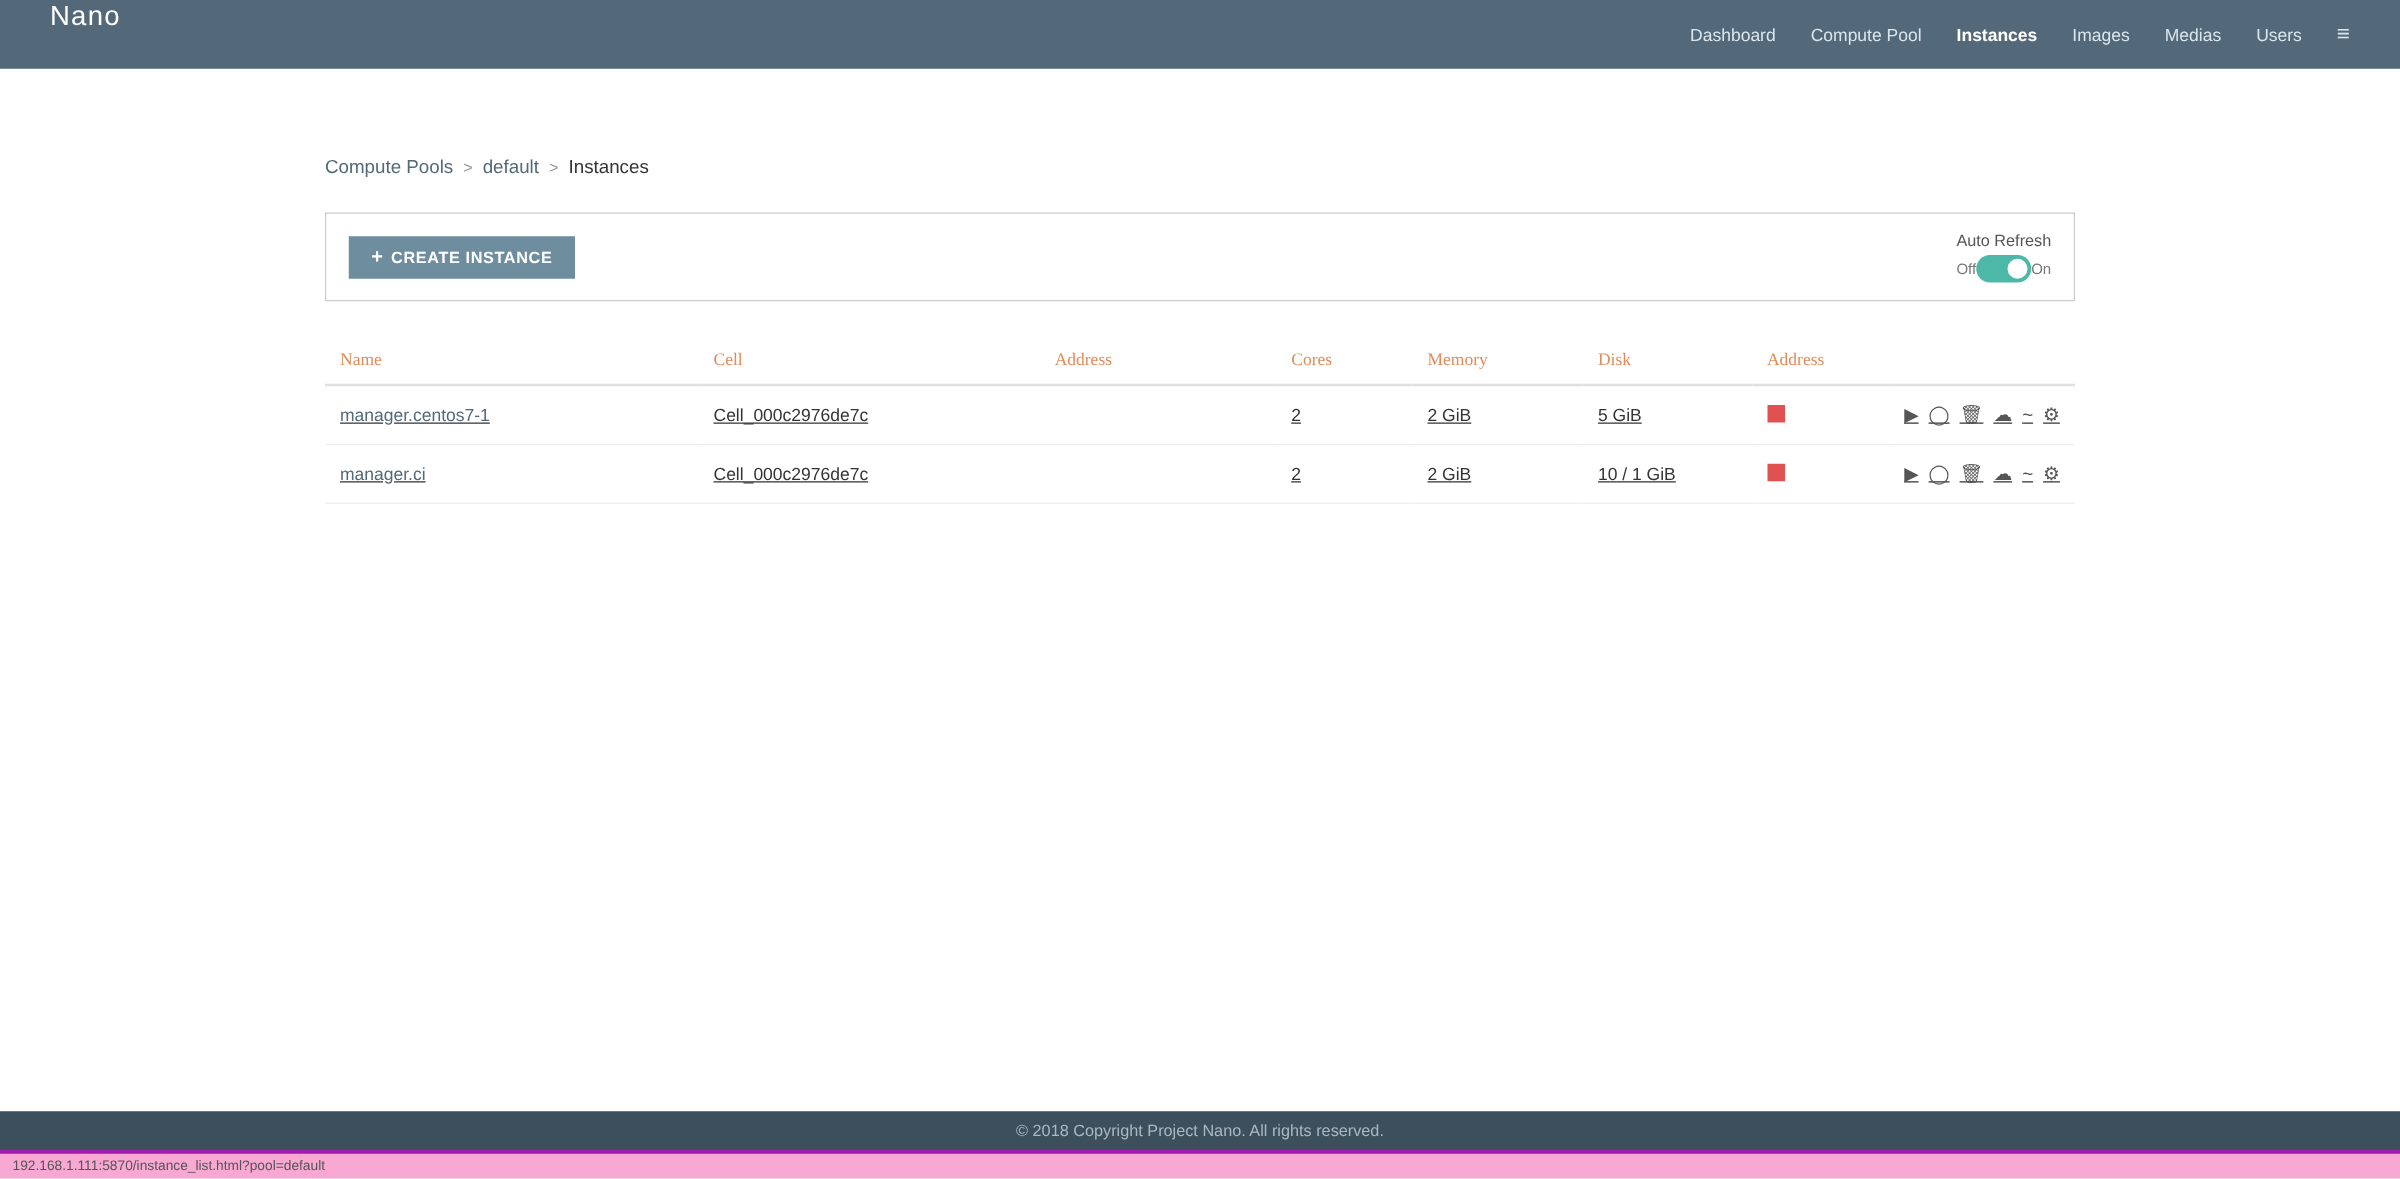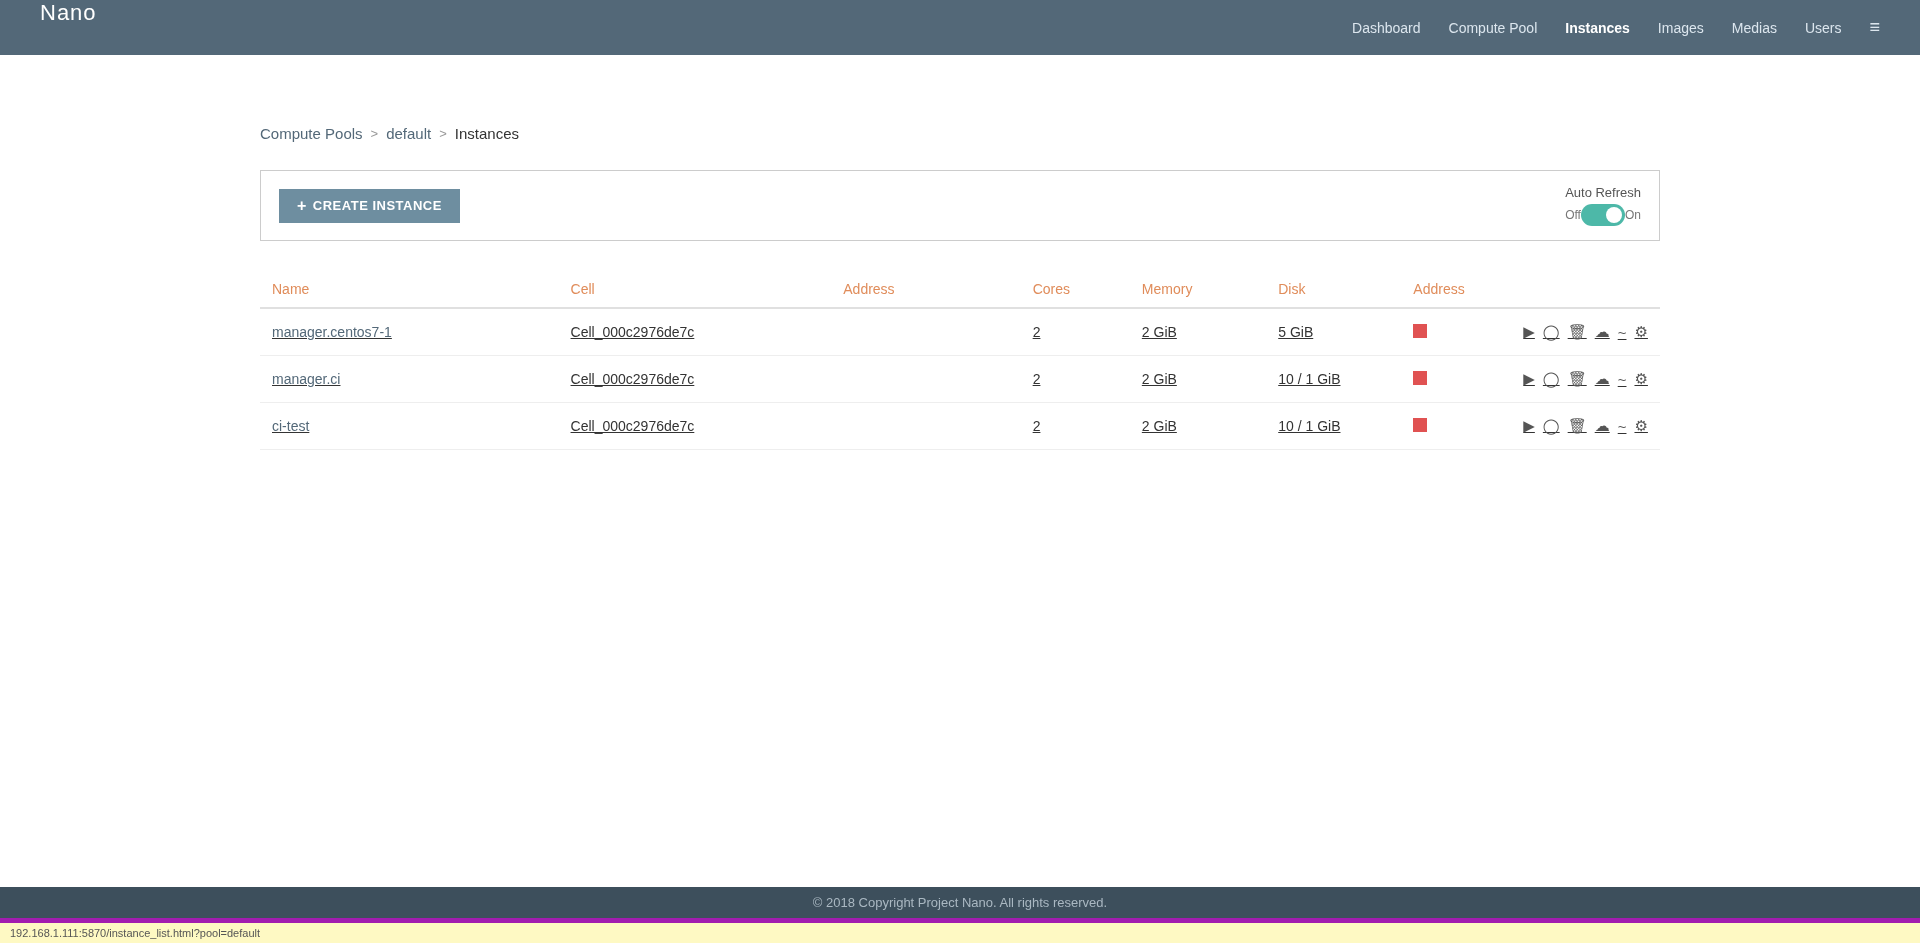--- a/index.html
+++ b/index.html
@@ -135,20 +135,21 @@
     }
     .instances-table thead tr {
       border-bottom: 2px solid #e0e0e0;
     }
     .instances-table th {
       text-align: left;
       padding: 10px 12px;
       color: #e08c5a;
       font-weight: normal;
       font-size: 14px;
+      font-family: Liberation Serif, serif;
     }
     .instances-table td {
       padding: 14px 12px;
       border-bottom: 1px solid #eee;
       font-size: 14px;
       color: #333;
       vertical-align: middle;
       text-decoration: underline;
     }
     .instance-name {
@@ -184,22 +185,22 @@
     .footer {
       background: #3d4f5c;
       color: #aab8c2;
       text-align: center;
       padding: 8px;
       font-size: 13px;
     }
 
     
     .statusbar {
-      background: #fef9c3;
-      border-top: 5px solid #a21caf;
+      background: #f9a8d4;
+      border-top: 3px solid #a21caf;
       padding: 4px 10px;
       font-size: 11px;
       color: #555;
     }
 
     .col-name { width: 22%; }
     .col-cell { width: 20%; }
     .col-address { width: 14%; }
     .col-cores { width: 8%; text-align: left; }
     .col-memory { width: 10%; }
@@ -308,43 +309,20 @@
             <span class="action-icon">▶</span>
             <span class="action-icon">◯</span>
             <span class="action-icon">🗑</span>
             <span class="action-icon">☁</span>
             <span class="action-icon">~</span>
             <span class="action-icon">⚙</span>
           </div>
         </td>
       </tr>
 
-      <tr>
-        <td class="col-name">
-          <a class="instance-name">ci-test</a>
-        </td>
-        <td class="col-cell">Cell_000c2976de7c</td>
-        <td class="col-address"></td>
-        <td class="col-cores">2</td>
-        <td class="col-memory">2 GiB</td>
-        <td class="col-disk">10 / 1 GiB</td>
-        <td class="col-status">
-          <span class="status-red"></span>
-        </td>
-        <td class="col-actions">
-          <div class="actions">
-            <span class="action-icon">▶</span>
-            <span class="action-icon">◯</span>
-            <span class="action-icon">🗑</span>
-            <span class="action-icon">☁</span>
-            <span class="action-icon">~</span>
-            <span class="action-icon">⚙</span>
-          </div>
-        </td>
-      </tr>
     </tbody>
   </table>
 
 </div>
 
 <footer class="footer">
   <span>© 2018 Copyright Project Nano. All rights reserved.</span>
 </footer>
 
 <div class="statusbar">

